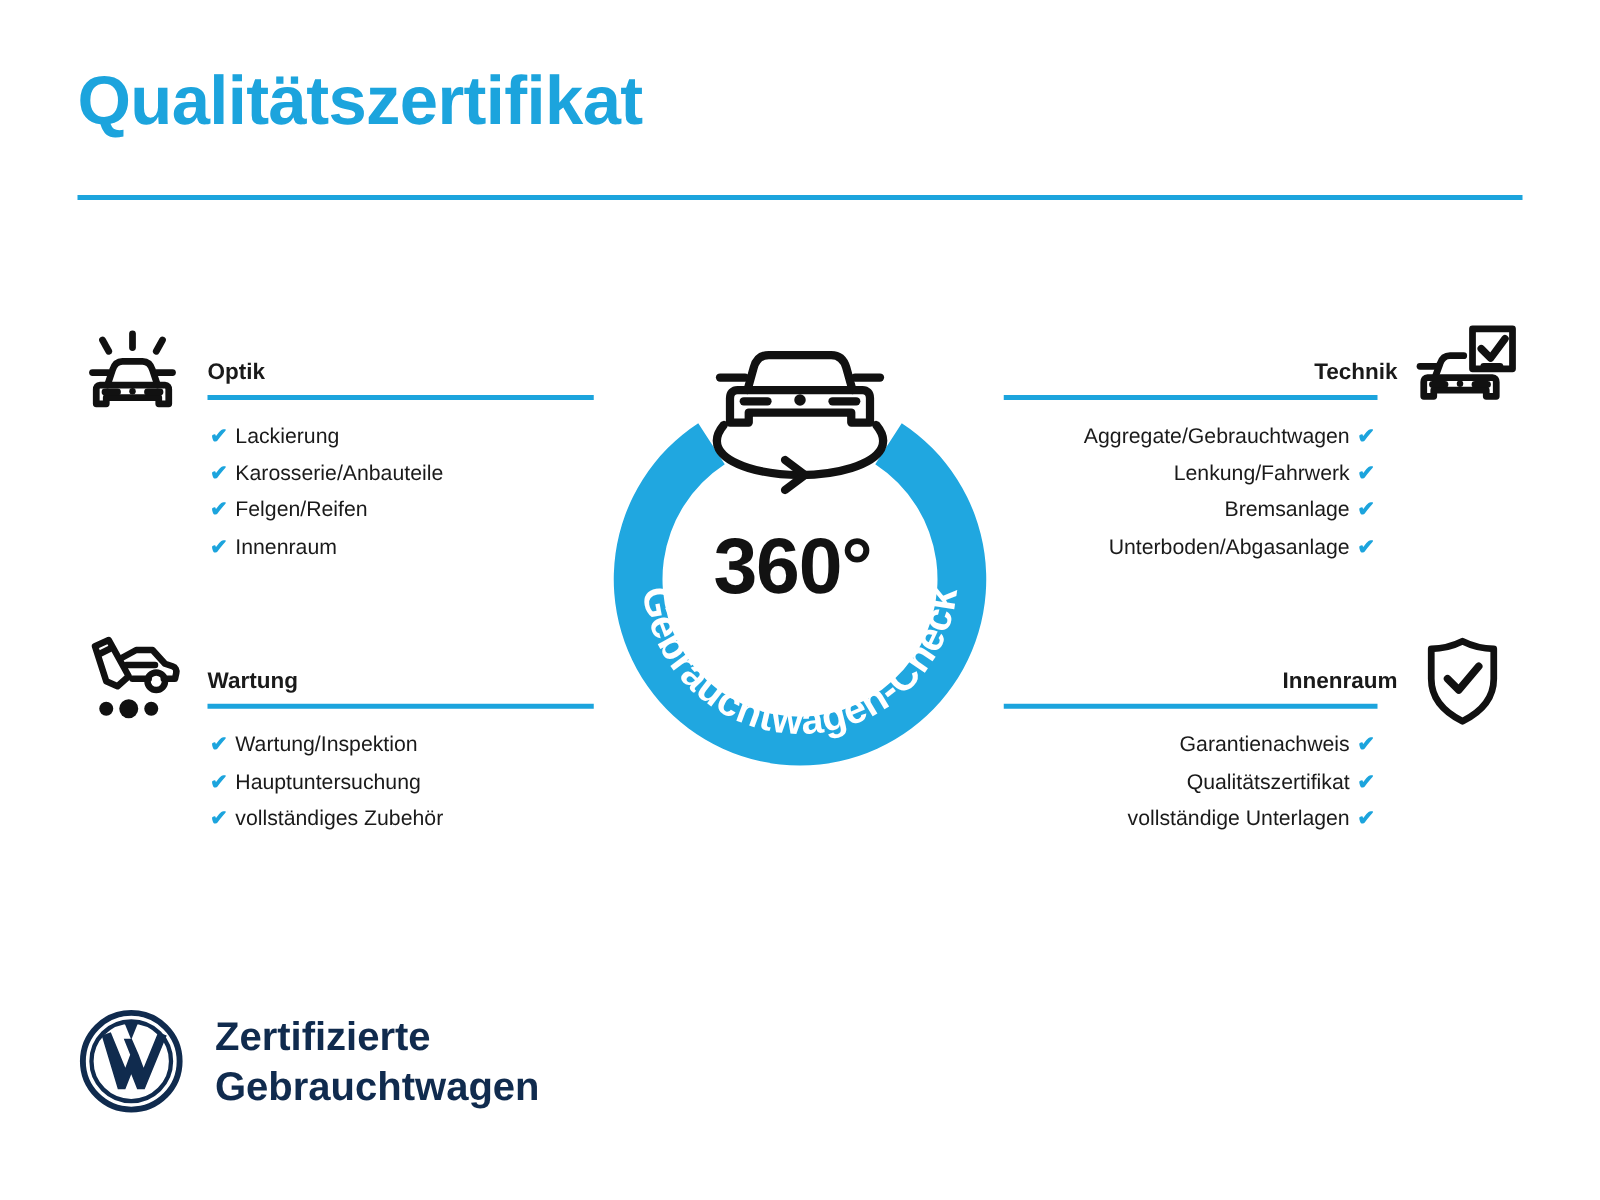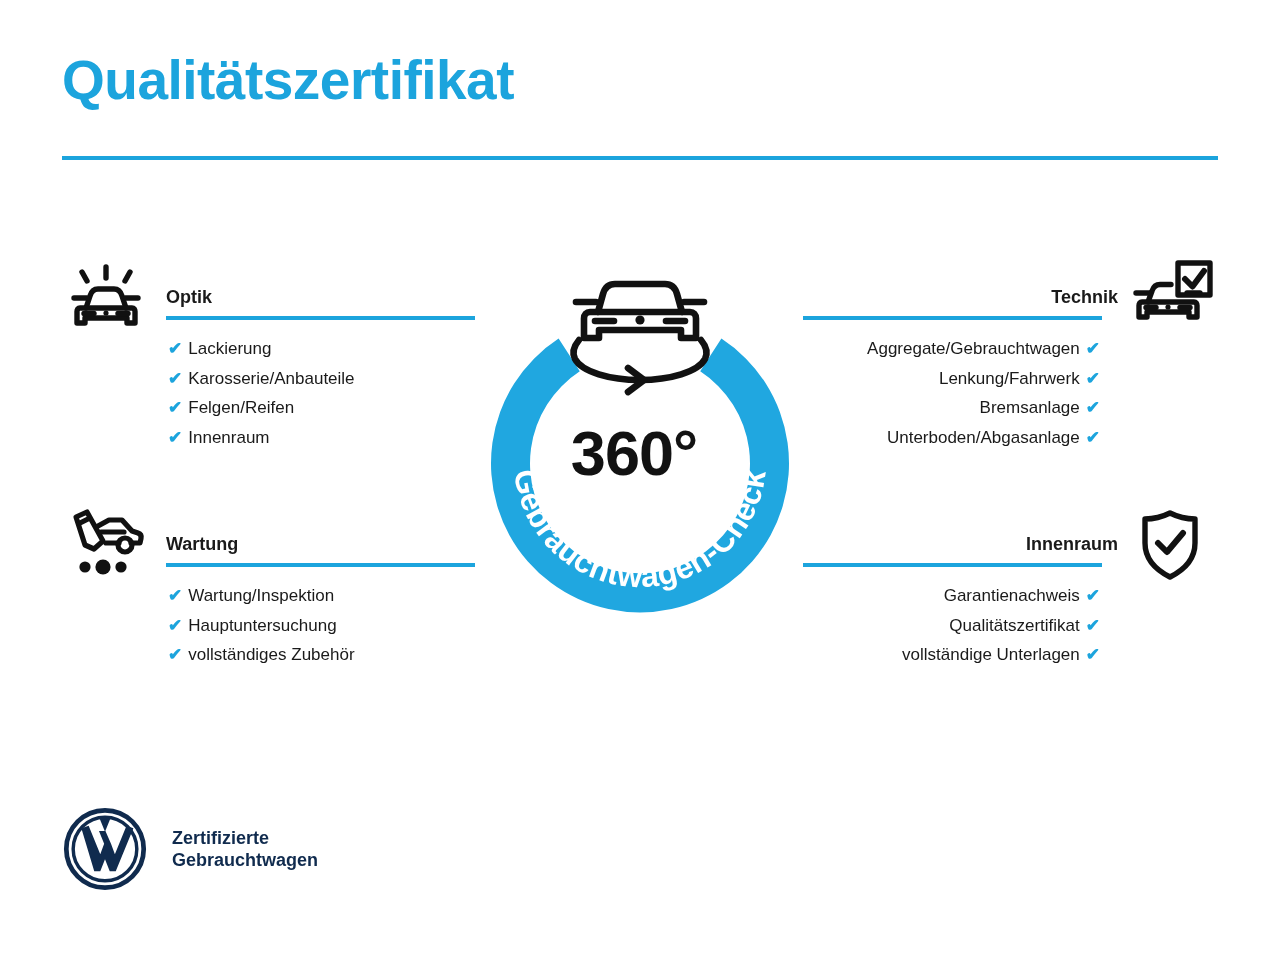--- a/index.html
+++ b/index.html
@@ -136,21 +136,21 @@
     position: absolute;
     left: 62px;
     top: 806px;
     display: flex;
     align-items: center;
   }
   .vw-mark { width: 86px; height: 86px; }
   .vw-mark svg { display: block; width: 100%; height: 100%; }
   .vw-words {
     margin-left: 24px;
-    font-size: 18px;
+    font-size: 32px;
     font-weight: bold;
     color: #102B4E;
     line-height: 1.25;
   }
 </style>
 </head>
 <body>
 
 <div class="header">
   <h1 class="page-title">Qualitätszertifikat</h1>

